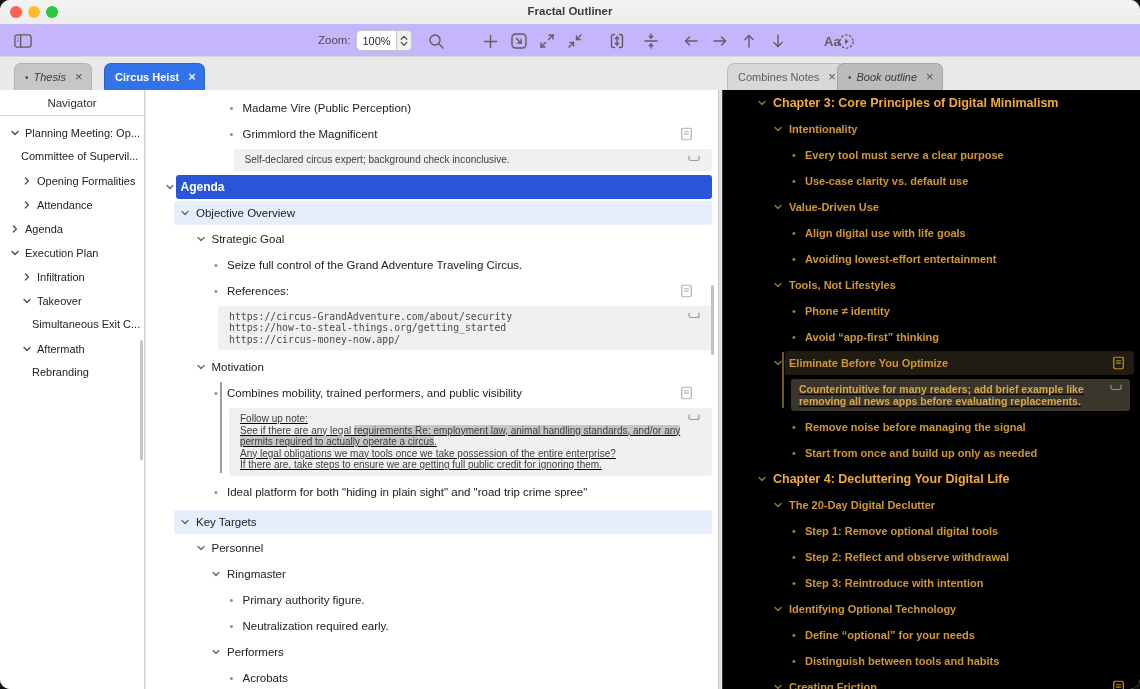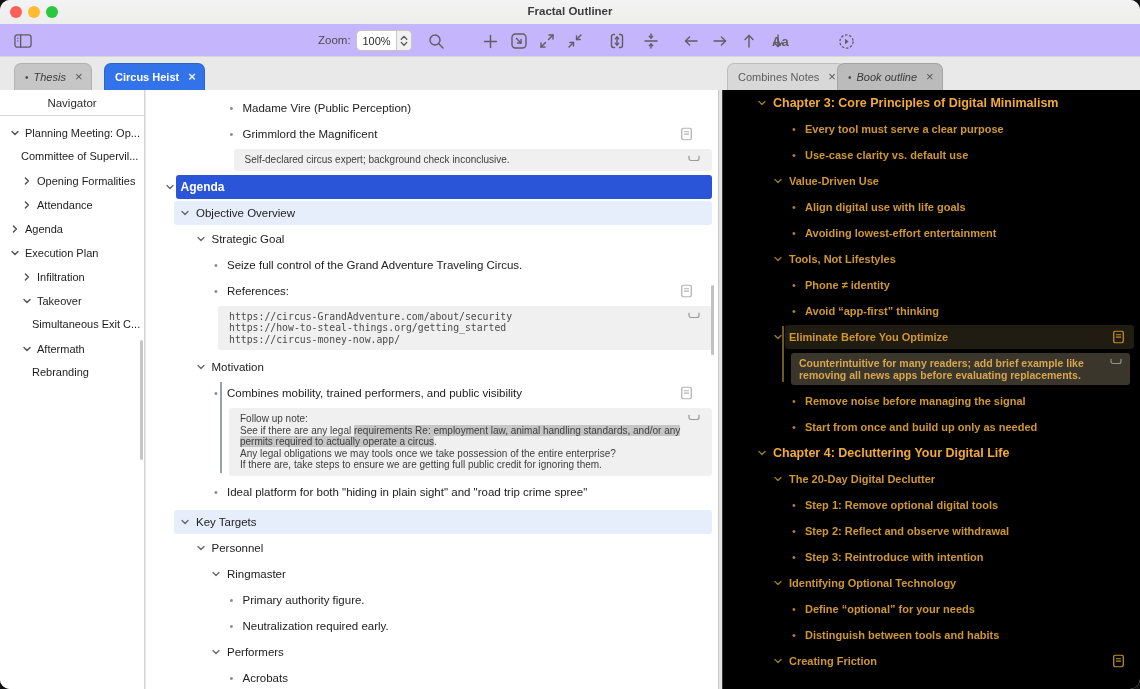--- a/index.html
+++ b/index.html
@@ -54,21 +54,21 @@
   .dkfocusbg{background:#211c11;right:6px;}
   .chev{position:absolute;top:50%;transform:translateY(-50%);color:#6a6a6a;display:flex;z-index:1;}
   .blt{position:absolute;top:50%;transform:translateY(-50%);color:#8b8b8b;font-size:11px;z-index:1;}
   .txt{position:absolute;top:50%;transform:translateY(-50%);font-size:11.5px;color:#222;white-space:nowrap;z-index:1;}
   .txt.seltxt{color:#fff;font-weight:700;font-size:12px;}
   .docic{position:absolute;top:50%;transform:translateY(-50%);color:#b6b5b5;z-index:1;display:flex;}
   .note{position:relative;background:#f1f0f0;border-radius:3px;margin:2px 6px 3px 0;padding:5px 30px 5px 11px;font-size:10px;line-height:11.5px;color:#3d3d3d;}
   .note .dash{position:absolute;right:12px;top:6px;color:#9a9a9a;display:flex;}
   .note.mono{font-family:"DejaVu Sans Mono","Liberation Mono",monospace;font-size:9.8px;color:#4a4a4a;white-space:nowrap;}
   .seg.sel{background:#c7c6c6;border-radius:1px;}
-  .fblock{position:relative;}
+  .fblock{position:relative;text-decoration:underline;}
   .fbar{position:absolute;top:2px;bottom:3px;width:2px;background:#9aa0a8;z-index:2;}
   .mp-thumb{position:absolute;right:4px;top:195px;width:3px;height:70px;background:#c2c1c1;border-radius:2px;z-index:5;}
   
   .darkpane .chev{color:#9a7728;}
   .darkpane .blt{color:#a8812a;}
   .darkpane .txt{color:#cf9730;font-weight:600;font-size:11px;}
   .darkpane .txt.hdr{color:#f1a93a;font-weight:700;font-size:12.5px;}
   .darkpane .docic{color:#bd8d26;}
   .darkpane .note{background:#3a362c;color:#d9a64c;font-size:10.5px;font-weight:600;line-height:12px;padding:4px 26px 4px 8px;margin:3px 10px 3px 0;white-space:normal;}
   .darkpane .note .dash{color:#8f8f8f;top:5px;right:8px;}
@@ -177,21 +177,21 @@
           <line x1="8" y1="14" x2="8" y2="2.5" fill="none" stroke="currentColor" stroke-width="1.4" stroke-linecap="round" stroke-linejoin="round"></line>
           <path d="M4 6.5 L8 2.5 l4 4" fill="none" stroke="currentColor" stroke-width="1.4" stroke-linecap="round" stroke-linejoin="round"></path>
         </svg>
       </span>
     <span class="tbicon" style="left:769px">
         <svg width="16" height="16" viewBox="0 0 16 16">
           <line x1="8" y1="2" x2="8" y2="13.5" fill="none" stroke="currentColor" stroke-width="1.4" stroke-linecap="round" stroke-linejoin="round"></line>
           <path d="M4 9.5 L8 13.5 l4 -4" fill="none" stroke="currentColor" stroke-width="1.4" stroke-linecap="round" stroke-linejoin="round"></path>
         </svg>
       </span>
-    <span class="tbicon aatxt" style="left:772px">Aa</span>
+    <span class="tbicon aatxt" style="left:824px">Aa</span>
     <span class="tbicon" style="left:837px">
         <svg width="17" height="17" viewBox="0 0 17 17">
           <circle cx="8.5" cy="8.5" r="6.6" fill="none" stroke="currentColor" stroke-width="1.3" stroke-dasharray="2.5 1.7"></circle>
           <path d="M7 5.8 L10.6 8.5 L7 11.2 Z" fill="currentColor"></path>
         </svg>
       </span>
   </div>
 
   <div class="tabstrip">
     <div id="tabs-left">
@@ -466,20 +466,28 @@
 
     <div class="darkpane">
       <div id="dark-rows">
           <div class="row">
             <span class="chev" style="left:34px">
               <svg width="10" height="10" viewBox="0 0 10 10">
                 <polyline points="2,3.4 5,6.4 8,3.4" fill="none" stroke="currentColor" stroke-width="1.4" stroke-linecap="round" stroke-linejoin="round"></polyline>
               </svg>
             </span>
             <span class="txt hdr" style="left:50px">Chapter 3: Core Principles of Digital Minimalism</span>
+          </div>
+          <div class="row">
+            <span class="chev" style="left:50px">
+              <svg width="10" height="10" viewBox="0 0 10 10">
+                <polyline points="2,3.4 5,6.4 8,3.4" fill="none" stroke="currentColor" stroke-width="1.4" stroke-linecap="round" stroke-linejoin="round"></polyline>
+              </svg>
+            </span>
+            <span class="txt" style="left:66px">Intentionality</span>
           </div>
           <div class="row">
             <span class="blt" style="left:69px">•</span>
             <span class="txt" style="left:82px">Every tool must serve a clear purpose</span>
           </div>
           <div class="row">
             <span class="blt" style="left:69px">•</span>
             <span class="txt" style="left:82px">Use-case clarity vs. default use</span>
           </div>
           <div class="row">

